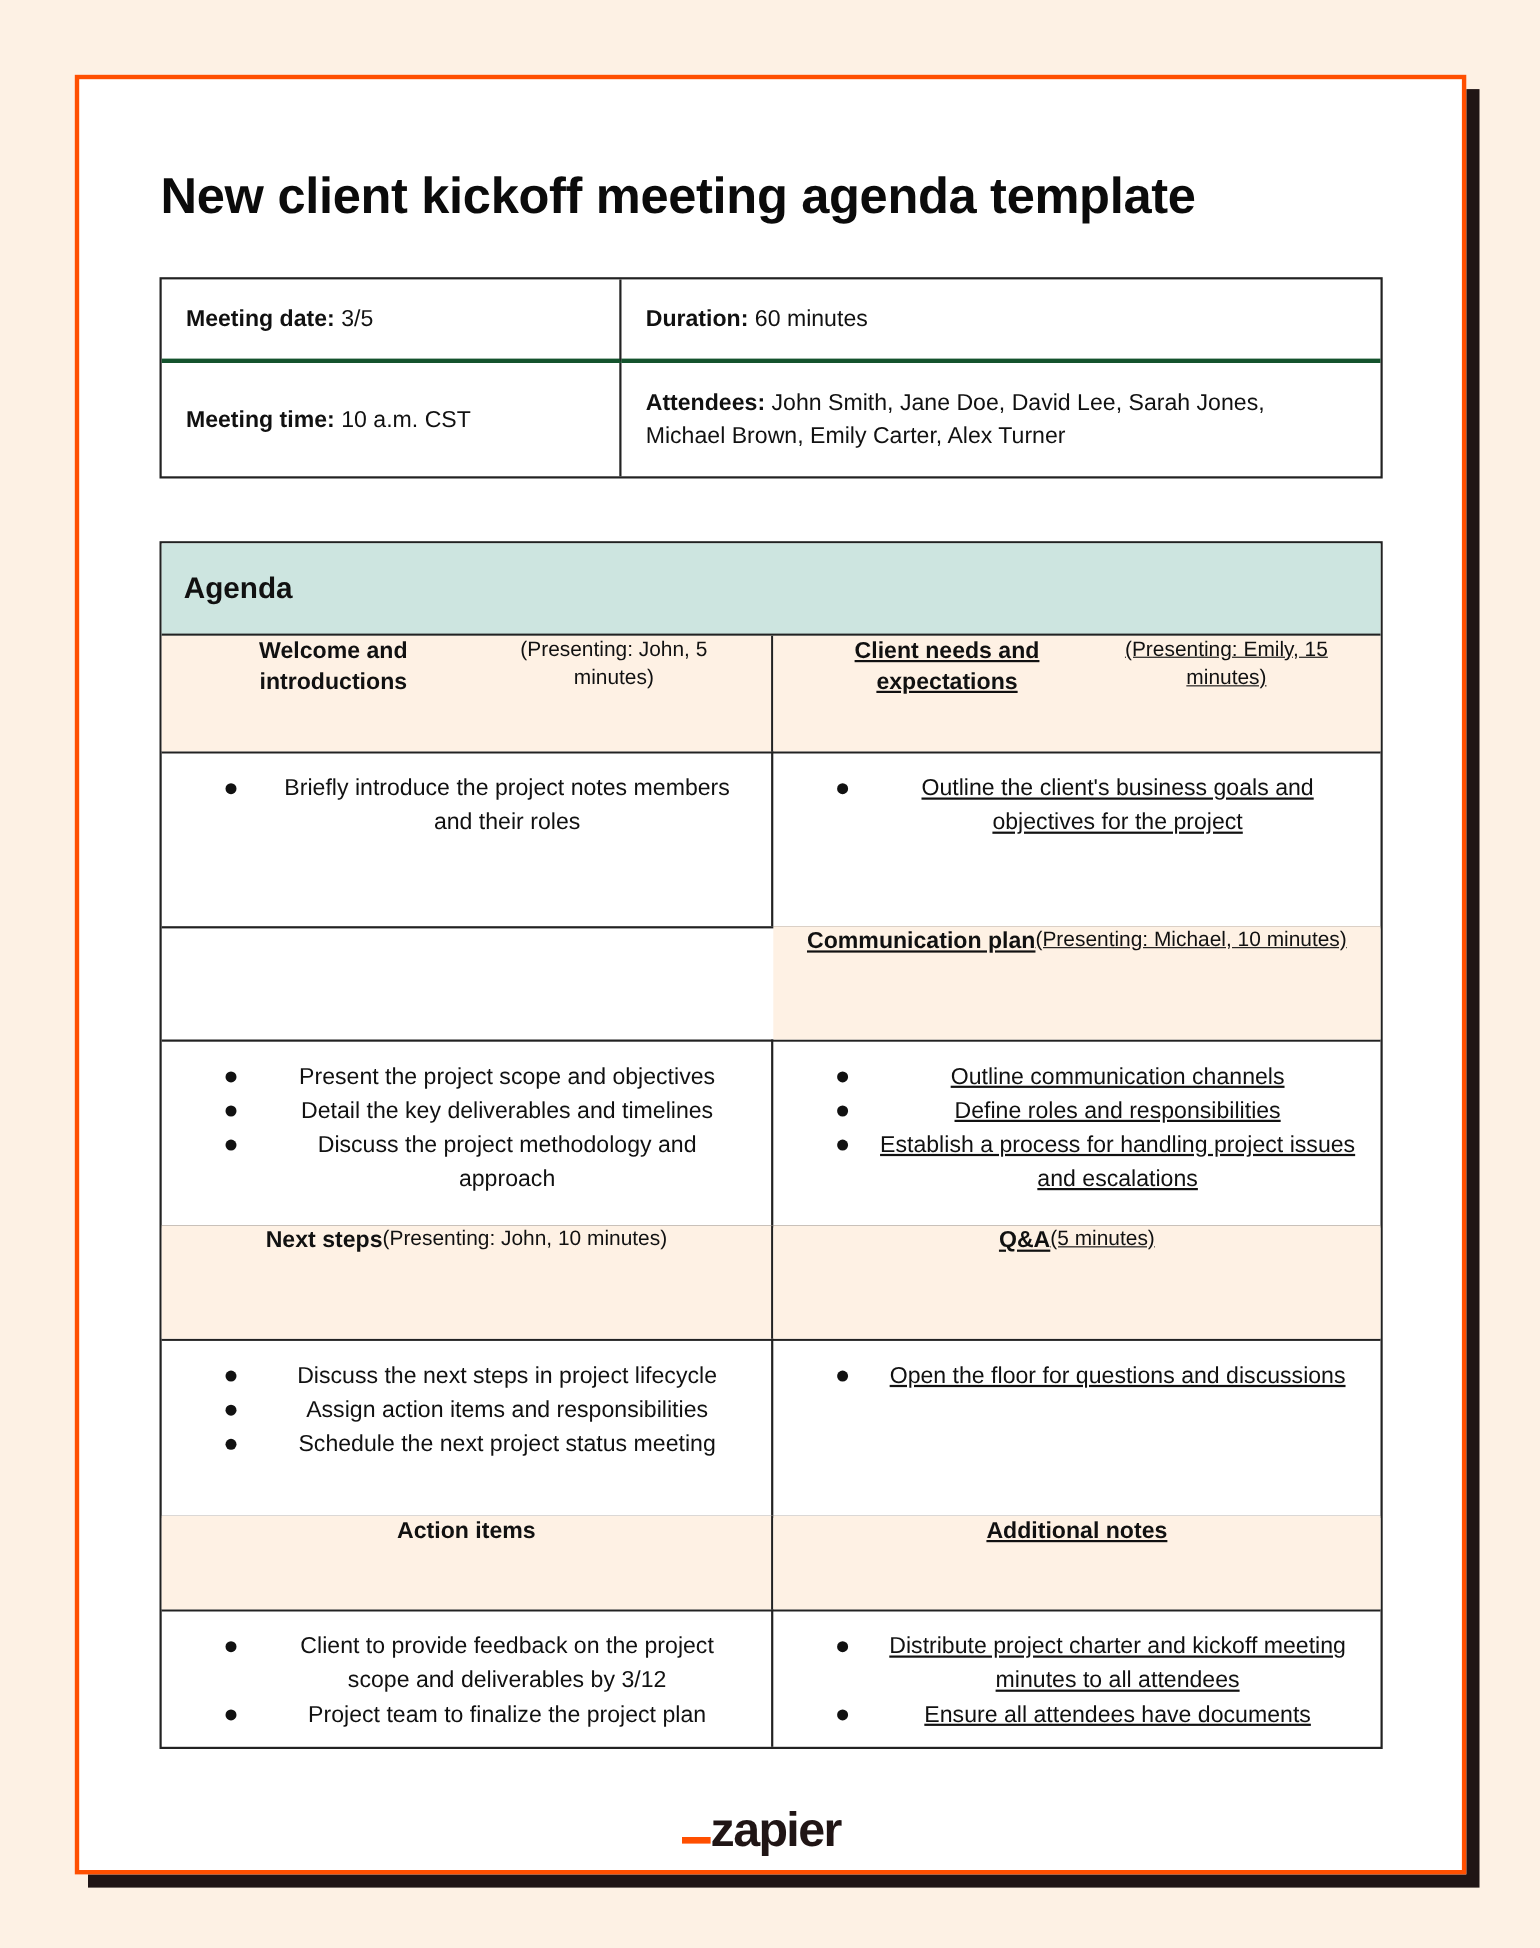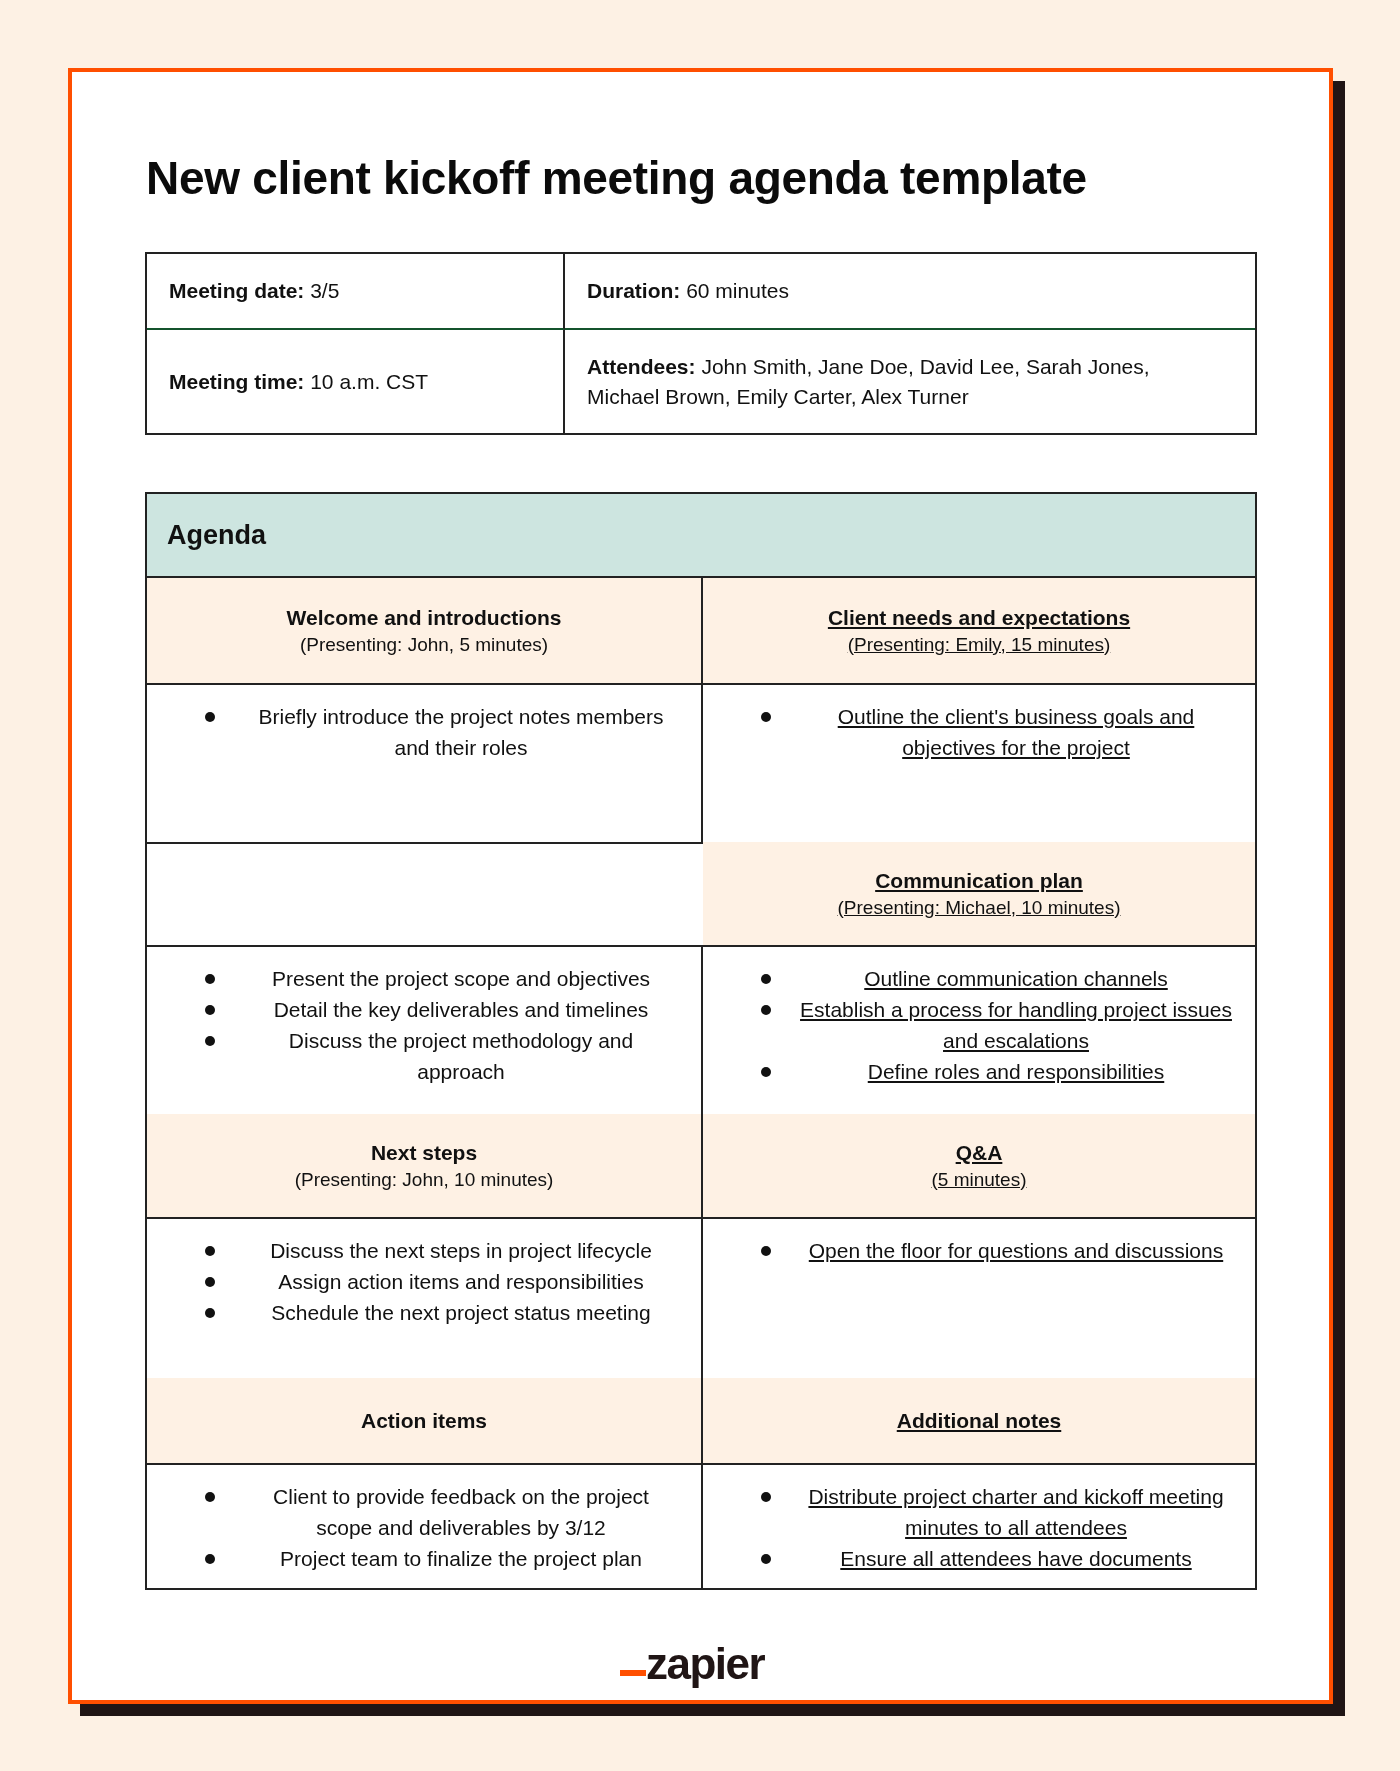--- a/index.html
+++ b/index.html
@@ -26,39 +26,39 @@
   .info {
     position: absolute; left: 145px; top: 252px; width: 1112px; height: 183px;
     border: 2px solid #222; box-sizing: border-box;
     display: grid; grid-template-columns: 418px 1fr; grid-template-rows: 76px 1fr;
   }
   .info .cell {
     box-sizing: border-box; padding: 0 22px; display: flex; align-items: center;
     font-size: 21px; line-height: 30px;
   }
   .info .cell.l { border-right: 2px solid #222; }
-  .info .cell.top { border-bottom: 2px solid #14532d; }
+  .info .cell.top { border-bottom: 4px solid #14532d; }
   .info b { font-weight: 700; }
   
   .agenda {
     position: absolute; left: 145px; top: 492px; width: 1112px; height: 1098px;
     border: 2px solid #222; box-sizing: border-box; text-align: center;
   }
   .agenda-head {
     position: absolute; left: 0; top: 0; right: 0; height: 84px;
     background: #cde5e0; border-bottom: 2px solid #222; box-sizing: border-box;
     display: flex; align-items: center; padding-left: 20px;
     font-size: 27px; font-weight: 700;
   }
   .row { position: absolute; left: 0; right: 0; }
   .cell-h, .cell-b {
     position: absolute; box-sizing: border-box; top: 0; bottom: 0;
   }
   .cell-h {
-    background: #fef1e4; padding: 0 22px; display: flex; flex-direction: column; justify-content: center;
+    background: #fef1e4; padding: 0 22px; display: flex; flex-direction: row; justify-content: center;
   }
   .col-l { left: 0; width: 556px; border-right: 2px solid #222; }
   .col-r { left: 556px; right: 0; text-decoration: underline; }
   .rowline { border-bottom: 2px solid #222; }
   .h-title { font-size: 21px; font-weight: 700; line-height: 28px; }
   .h-sub { font-size: 19px; line-height: 26px; }
   .cell-b { padding: 18px 22px 0 0; }
   ul.bullets { margin: 0; padding: 0; list-style: none; }
   ul.bullets li {
     position: relative; padding-left: 96px; font-size: 21px; line-height: 31px; margin: 0;
@@ -135,22 +135,22 @@
     <div class="cell-b col-l">
       <ul class="bullets">
         <li><span class="dot"></span><span>Present the project scope and objectives</span></li>
         <li><span class="dot"></span><span>Detail the key deliverables and timelines</span></li>
         <li><span class="dot"></span><span>Discuss the project methodology and approach</span></li>
       </ul>
     </div>
     <div class="cell-b col-r">
       <ul class="bullets">
         <li><span class="dot"></span><span>Outline communication channels</span></li>
+        <li><span class="dot"></span><span>Define roles and responsibilities</span></li>
         <li><span class="dot"></span><span>Establish a process for handling project issues and escalations</span></li>
-        <li><span class="dot"></span><span>Define roles and responsibilities</span></li>
       </ul>
     </div>
   </div>
 
   <div class="row rowline" style="top:620px;height:103px;">
     <div class="cell-h col-l">
       <div class="h-title">Next steps</div>
       <div class="h-sub">(Presenting: John, 10 minutes)</div>
     </div>
     <div class="cell-h col-r">

